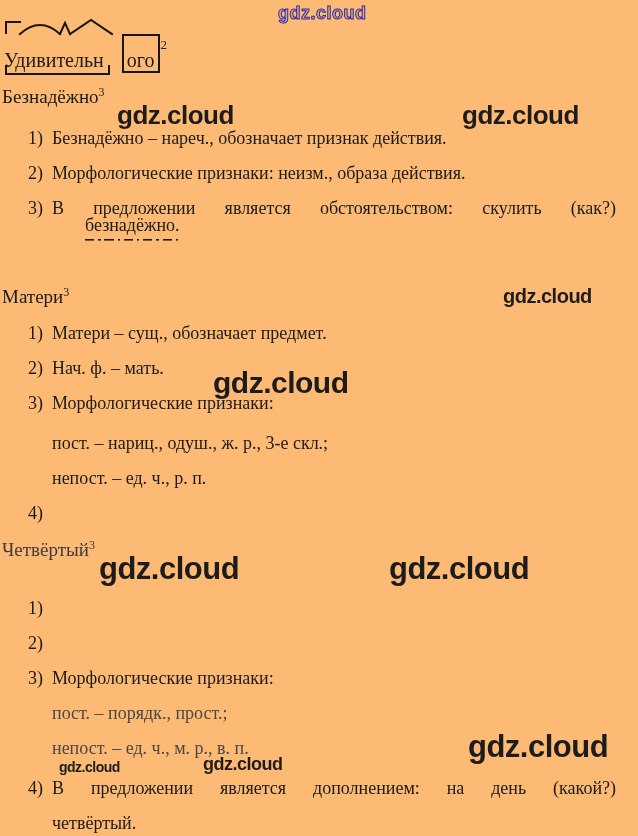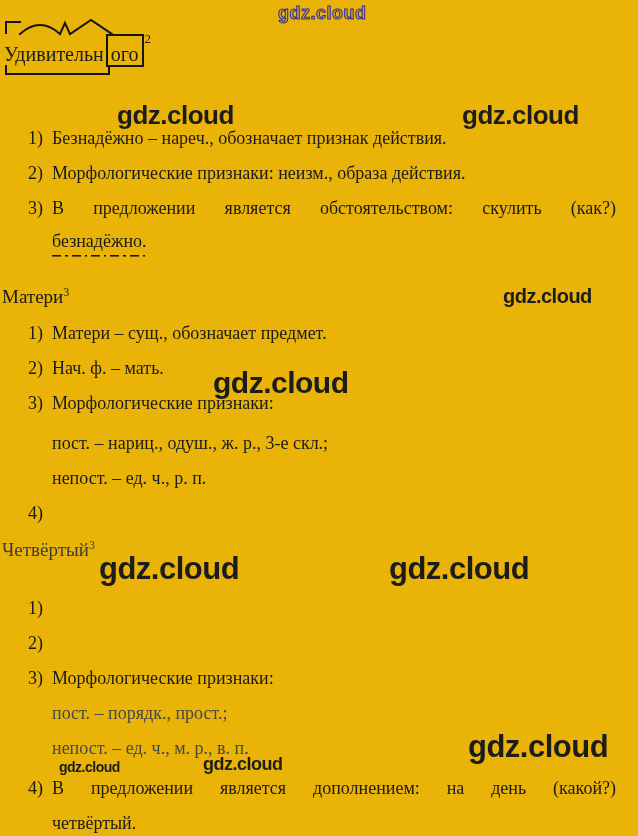--- a/index.html
+++ b/index.html
@@ -1,38 +1,38 @@
 <!DOCTYPE html>
 <html><head>
 <meta charset="utf-8">
 <style>
   html,body { margin:0; padding:0; background:#e9e9e9; }
   .page {
     position:relative; width:638px; height:836px; margin:0 auto;
-    background:#eab308; overflow:hidden;
+    background:#fdba74; overflow:hidden;
     font-family:"Liberation Serif","DejaVu Serif",serif;
     color:#1b1b1b;
   }
 
   
   .wm {
     position:absolute; white-space:nowrap;
     font-family:"Liberation Sans","DejaVu Sans",sans-serif;
     font-weight:700; color:#1c1c1c; letter-spacing:-0.5px; line-height:1;
   }
   .wm-blue {
     font-weight:700; color:rgba(42,42,174,0.12);
     -webkit-text-stroke:1px #2a2aae; letter-spacing:0.5px;
   }
 
   
   .word-block { position:absolute; left:2px; top:14px; width:220px; height:66px; }
   .word-block svg { position:absolute; left:0; top:0; }
   .wa-line { position:absolute; left:2px; top:20px; font-size:20px; line-height:26px; white-space:nowrap; }
-  .wa-ending { display:inline-block; border:2px solid #161616; padding:9px 3px 2px 3px; margin-left:2px; line-height:18px; }
+  .wa-ending { display:inline-block; border:2px solid #161616; padding:15px 3px 2px 3px; margin-left:18px; line-height:18px; }
   .wa-sup { font-size:13px; position:relative; top:-10px; left:1px; }
 
   
   .section-title { position:absolute; left:2px; font-size:19px; line-height:24px; font-weight:normal; margin:0; }
   .section-title sup { font-size:12px; }
 
   
   .line { position:absolute; left:28px; right:22px; display:flex; align-items:baseline; font-size:18px; line-height:24px; }
   .line .num { flex:none; width:24px; }
   .line .txt { white-space:pre-wrap; }
@@ -75,34 +75,35 @@
         <path d="M58 20 L63 9 L68 20"></path>
         <path d="M68 20 L89 6 L110 20"></path>
         <path d="M4 52 L4 60 L107 60 L107 52"></path>
       </g>
     </svg>
     <div class="wa-line">
       <span>Удивительн</span><span class="wa-ending">ого</span><sup class="wa-sup">2</sup>
     </div>
   </div>
 
+  <h2 class="section-title" style="top:80px;"><span>Безнадёжно</span><sup>3</sup></h2>
 
   <div class="line" style="top:126px;">
     <span class="num">1)</span>
     <span class="txt">Безнадёжно – нареч., обозначает признак действия.</span>
   </div>
   <div class="line" style="top:161px;">
     <span class="num">2)</span>
     <span class="txt">Морфологические признаки: неизм., образа действия.</span>
   </div>
   <div class="line justify" style="top:196px;">
     <span class="num">3)</span>
     <span class="txt">В предложении является обстоятельством: скулить (как?)</span>
   </div>
-  <div class="line cont" style="top:229px;">
+  <div class="line cont" style="top:213px;margin-left:33px;">
     <span class="txt u-dashdot">безнадёжно.</span>
   </div>
 
   <h2 class="section-title" style="top:280px;"><span>Матери</span><sup>3</sup></h2>
 
   <div class="line" style="top:321px;">
     <span class="num">1)</span>
     <span class="txt">Матери – сущ., обозначает предмет.</span>
   </div>
   <div class="line" style="top:356px;">

